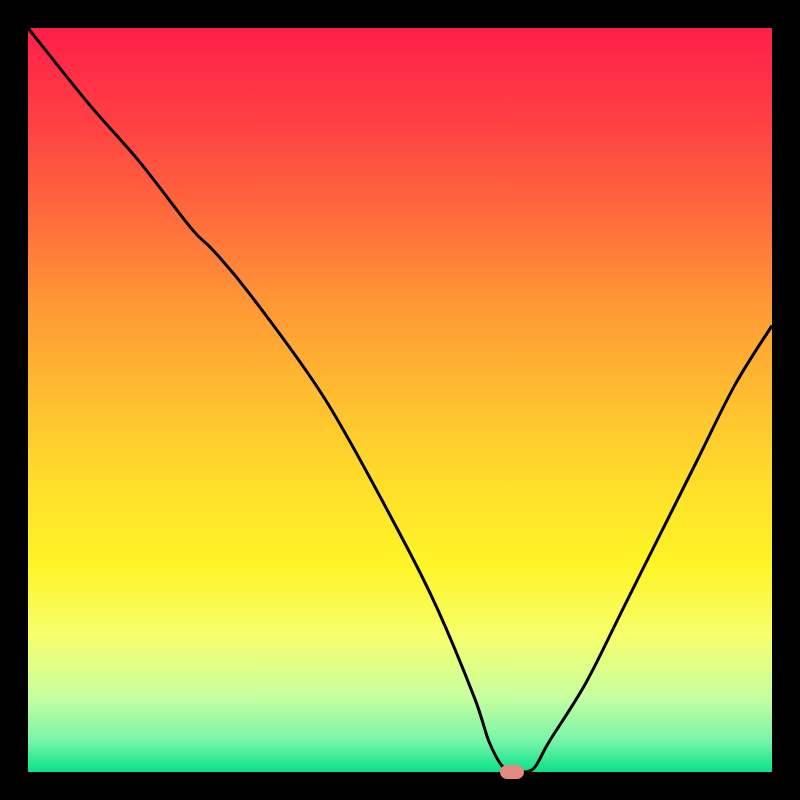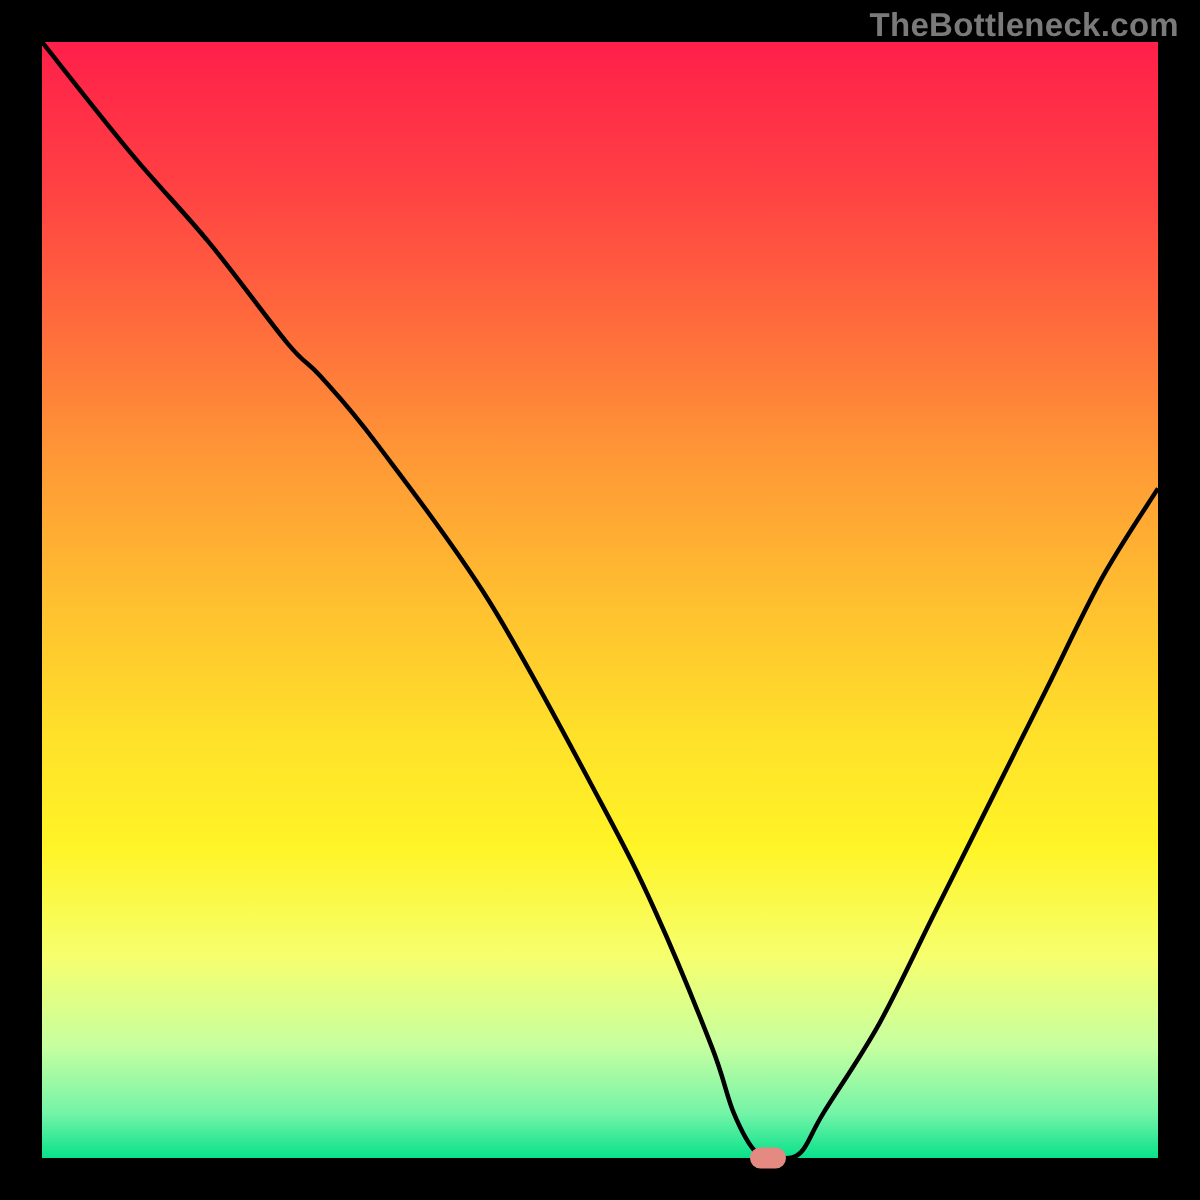--- a/index.html
+++ b/index.html
@@ -61,20 +61,19 @@
     height: 14px;
     border-radius: 7px;
     background: #e48a82;
     transform: translate(-50%, -50%);
   }
 </style>
 </head>
 <body>
 
 <div class="frame">
-  <div class="watermark">TheBottleneck.com</div>
   <div class="plot-area">
     <svg viewBox="0 0 744 744" preserveAspectRatio="none">
       <path id="curve-path" fill="none" stroke="#000" stroke-width="3" d="M 0 0 C 9.92 12.399999999999997, 40.92 52.07999999999997, 59.52 74.39999999999998 C 78.12 96.71999999999998, 94.24 112.84000000000007, 111.6 133.92000000000007 C 128.95999999999998 155.00000000000009, 151.28 186, 163.68 200.88 C 176.08 215.76, 176.08 212.04000000000005, 186 223.20000000000005 C 195.92 234.36000000000004, 204.6 243.04, 223.2 267.84 C 241.79999999999998 292.64, 272.8 332.32, 297.6 372 C 322.40000000000003 411.68, 353.4 471.2, 372 505.91999999999996 C 390.6 540.64, 396.80000000000007 553.04, 409.20000000000005 580.3199999999999 C 421.6 607.5999999999999, 437.71999999999997 647.28, 446.4 669.6 C 455.08 691.9200000000001, 456.31999999999994 702.46, 461.28 714.24 C 466.24 726.02, 471.20000000000005 735.3199999999999, 476.16 740.28 C 481.12 745.24, 486.08000000000004 744, 491.04 744 C 496 744, 500.96000000000004 745.24, 505.92 740.28 C 510.88 735.3199999999999, 512.12 728.5, 520.8 714.24 C 529.4799999999999 699.98, 545.6 677.0400000000001, 558 654.72 C 570.4 632.4, 582.8000000000001 605.1199999999999, 595.2 580.3199999999999 C 607.6 555.52, 620 530.7199999999999, 632.4 505.91999999999996 C 644.8 481.12, 657.2 456.32000000000005, 669.6 431.52000000000004 C 682 406.72, 694.4 379.44, 706.8 357.12 C 719.1999999999999 334.8, 737.8 307.52000000000004, 744 297.6"></path>
     </svg>
     <div id="marker" class="marker" style="left: 483.6px; top: 744px;"></div>
   </div>
 </div>
 
 </body></html>

